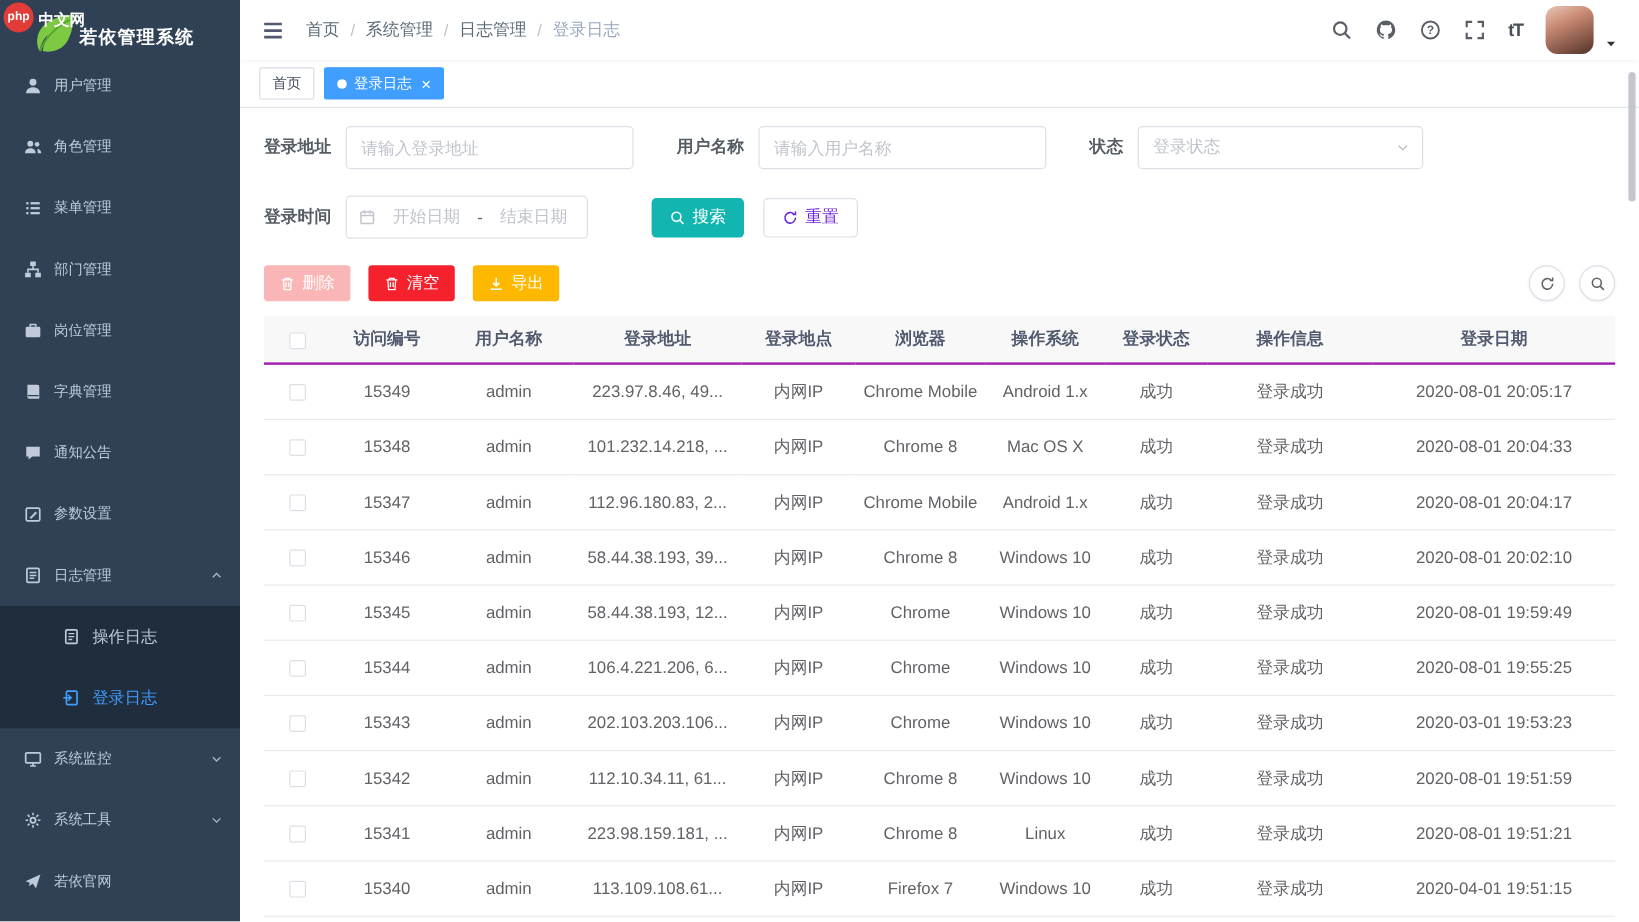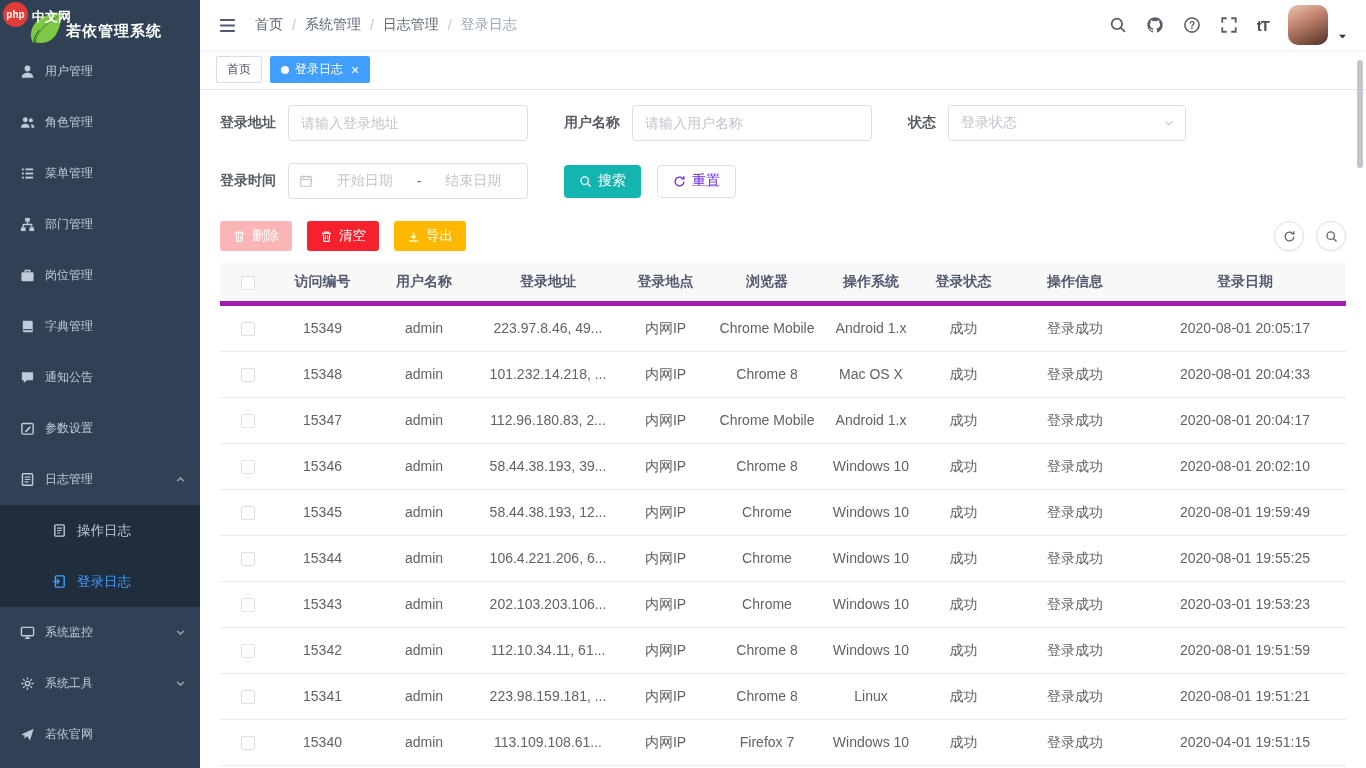--- a/index.html
+++ b/index.html
@@ -60,45 +60,45 @@
   .field { display:flex; align-items:center; margin-right:36px; }
   .form-label { font-size:14px; font-weight:bold; color:#555c63; margin-right:12px; white-space:nowrap; }
   .input { height:36px; width:240px; border:1px solid #dcdfe6; border-radius:4px; padding:0 12px; font-size:14px;
            color:#606266; background:#fff; font-family:inherit; outline:none; }
   .input::placeholder { color:#c0c4cc; }
   .select { height:36px; width:238px; border:1px solid #dcdfe6; border-radius:4px; padding:0 10px 0 12px; background:#fff;
             display:flex; align-items:center; justify-content:space-between; cursor:pointer; }
   .select-placeholder { font-size:14px; color:#c0c4cc; }
   .select-arrow { display:inline-flex; color:#c0c4cc; }
   .select-arrow svg { width:12px; height:12px; }
-  .date-range { height:36px; width:240px; border:1px solid #dcdfe6; border-radius:4px; background:#fff;
+  .date-range { height:36px; width:202px; border:1px solid #dcdfe6; border-radius:4px; background:#fff;
                 display:flex; align-items:center; padding:0 10px; gap:8px; cursor:pointer; }
   .date-range .cal { display:inline-flex; color:#c0c4cc; }
   .date-range .cal svg { width:14px; height:14px; }
   .date-ph { font-size:14px; color:#c0c4cc; flex:1; text-align:center; white-space:nowrap; }
   .date-sep { font-size:14px; color:#606266; }
 
   .btn { display:inline-flex; align-items:center; gap:6px; border:none; border-radius:4px; cursor:pointer;
          font-family:inherit; font-size:13.5px; color:#fff; }
   .btn svg { width:13px; height:13px; }
-  .btn-search { height:33px; padding:0 15px; background:var(--search-teal,#13b5b1); font-size:14px; }
+  .btn-search { height:33px; padding:0 15px; background:var(--search-teal,#13b5b1); margin-left:17px; font-size:14px; }
   .btn-reset  { height:33px; padding:0 15px; background:#fff; border:1px solid #dcdfe6; color:#6d28d9; margin-left:16px; font-size:14px; }
   .toolbar { display:flex; align-items:center; margin-bottom:12px; }
   .btn-sm { height:30px; padding:0 13px; margin-right:15px; border-radius:3px; }
   .btn-delete { background:var(--danger-disabled,#fab6b6); cursor:not-allowed; }
   .btn-clear  { background:var(--danger-red,#f5222d); }
   .btn-export { background:var(--warning-amber,#ffb800); }
   .toolbar-right { margin-left:auto; display:flex; gap:12px; }
   .circle-btn { width:30px; height:30px; border-radius:50%; border:1px solid #dcdfe6; background:#fff; color:#606266;
                 display:flex; align-items:center; justify-content:center; cursor:pointer; box-shadow:0 1px 3px rgba(0,0,0,.06); }
   .circle-btn svg { width:13px; height:13px; }
 
   .log-table { width:100%; border-collapse:collapse; table-layout:fixed; font-size:14px; color:#606266; }
   .log-table th { background:#f8f8f9; color:#515a6e; font-weight:bold; height:40px; padding:8px 6px;
-                  border-bottom:5px solid #a21caf; text-align:center; }
+                  border-bottom:2px solid #a21caf; text-align:center; }
   .log-table td { padding:11px 6px; border-bottom:1px solid #e8eaec; text-align:center; line-height:23px; overflow:hidden; }
   .log-table td:nth-child(6) { word-break:break-all; }
   .cb { display:inline-block; width:14px; height:14px; border:1px solid #dcdfe6; border-radius:2px; background:#fff;
         vertical-align:middle; cursor:pointer; }
 
   .scrollbar-thumb { position:fixed; right:3px; top:60px; width:6px; height:108px; border-radius:3px; background:#c3c7cd; z-index:99; }
 </style>
 </head>
 <body>
 

